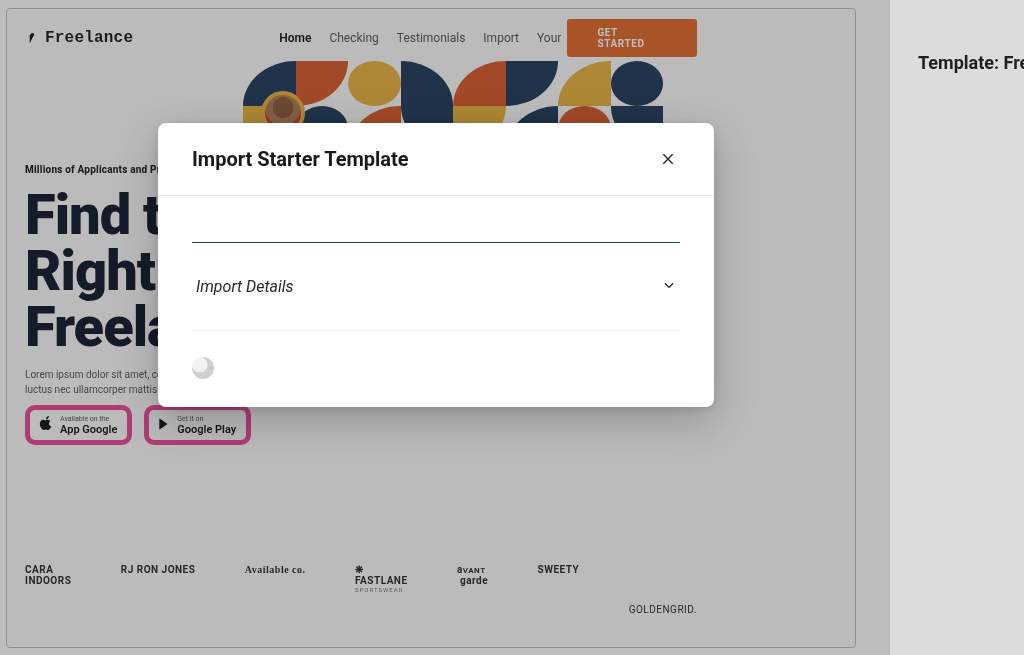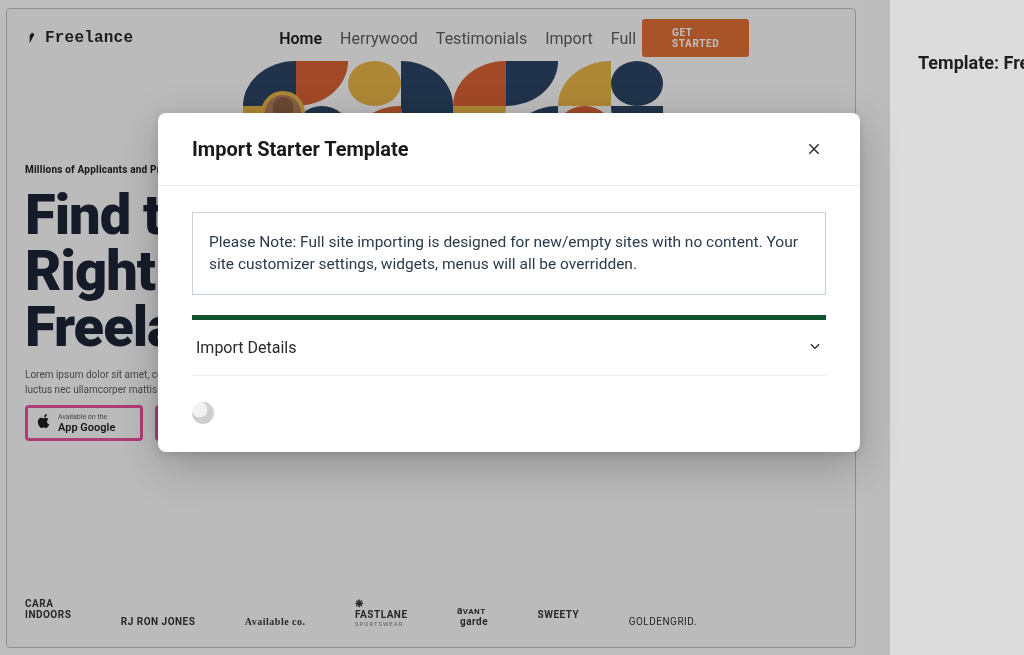--- a/index.html
+++ b/index.html
@@ -51,21 +51,21 @@
     .site-logo svg { width: 14px; height: 18px; fill: #111; }
     .site-brand {
       font-weight: 800;
       font-size: 16px;
       color: #1a1a1a;
       letter-spacing: .2px;
       font-family: Liberation Mono, monospace;
     }
     .site-nav { display: flex; gap: 18px; margin-left: 140px; }
     .site-nav span {
-      font-size: 16px;
+      font-size: 12px;
       color: #555;
     }
     .site-nav span.active { color: #111; font-weight: 600; }
     .site-cta {
       margin-left: auto;
       background: #e06a2b;
       color: #fff;
       font-size: 10px;
       font-weight: 700;
       letter-spacing: .6px;
@@ -133,40 +133,40 @@
     }
 
     .store-badges {
       position: absolute;
       left: 18px;
       top: 396px;
       display: flex;
       gap: 12px;
     }
     .store-badge {
-      border: 3px solid #ec4899;
-      border-radius: 4px;
-      padding: 4px 25px 4px 8px;
+      border: 5px solid #ec4899;
+      border-radius: 10px;
+      padding: 4px 10px 4px 8px;
       display: flex;
       align-items: center;
       gap: 6px;
       background: #fdfdfd;
     }
     .store-badge .icon { font-size: 18px; }
     .store-badge .txt small { display:block; font-size:7px; color:#555; }
     .store-badge .txt strong { display:block; font-size:11px; color:#111; font-weight:600; }
 
     .brand-row {
       position: absolute;
       left: 18px;
-      bottom: 20px;
+      bottom: 32px;
       right: 18px;
       display: flex;
       justify-content: space-between;
-      align-items: flex-end;
+      align-items: flex-start;
       padding-right: 140px;
     }
     .brand-row span {
       font-size: 10px;
       font-weight: 700;
       color: #2a2a2a;
       letter-spacing: .5px;
       text-transform: uppercase;
     }
     .brand-row span small { display:block; font-size:6px; font-weight:400; color:#777; letter-spacing:1px; }
@@ -194,22 +194,22 @@
       position: absolute;
       inset: 0;
       background: rgba(70,70,70,0.14);
       pointer-events: none;
     }
 
     
     .modal {
       position: absolute;
       left: 158px;
-      top: 113px;
-      width: 702px;
+      top: 123px;
+      width: 556px;
       background: #fff;
       border-radius: 8px;
       box-shadow: 0 14px 44px rgba(0,0,0,0.22), 0 2px 8px rgba(0,0,0,0.12);
     }
 
     .modal-header {
       display: flex;
       align-items: center;
       justify-content: space-between;
       padding: 24px 34px 24px;
@@ -237,26 +237,27 @@
       padding: 18px 16px;
       font-size: 15.5px;
       color: #2b3a4a;
       line-height: 1.45;
     }
 
     .accordion {
       margin-top: 20px;
     }
     .acc-item {
-      border-top: 5px solid #14532d;
+      border-top: 1px solid #14532d;
       display: flex;
       align-items: center;
       justify-content: space-between;
-      padding: 18px 4px;
+      padding: 34px 4px;
       cursor: pointer;
+      font-style: italic;
     }
     .acc-item:last-child { border-bottom: 1px solid #eee; }
     .acc-label {
       font-size: 16px;
       color: #2a2a2a;
     }
     .chev svg { width: 14px; height: 14px; stroke: #222; stroke-width: 2.2; fill:none; }
 
     .status-box {
       margin-top: 36px;
@@ -286,24 +287,24 @@
 
     <div class="site-header">
       <span class="site-logo">
         <svg viewBox="0 0 24 24">
             <path d="M8 21V10c0-3 2-6 5-6 2 0 3 2 3 2M8 10c-1-3-3-4-3-4M11 5l1-3 1 3"></path>
           </svg>
       </span>
       <span class="site-brand">Freelance</span>
       <div class="site-nav">
         <span class="active">Home</span>
-        <span>Herrywood</span>
+        <span>Checking</span>
         <span>Testimonials</span>
         <span>Import</span>
-        <span>Full</span>
+        <span>Your</span>
       </div>
       <span class="site-cta">GET STARTED</span>
     </div>
 
     <div class="hero-art">
       <div class="tile c-navy tl"></div>
         <div class="tile c-or br"></div>
         <div class="tile c-ye circle"></div>
         <div class="tile c-navy tr"></div>
         <div class="tile c-or tl"></div>
@@ -373,21 +374,20 @@
   <div class="modal-header">
     <div class="modal-title">Import Starter Template</div>
     <div class="close-btn">
       <svg viewBox="0 0 24 24">
           <path d="M4 4 L20 20 M20 4 L4 20" fill="none"></path>
         </svg>
     </div>
   </div>
   <div class="modal-body">
 
-    <div class="note-box">Please Note: Full site importing is designed for new/empty sites with no content. Your site customizer settings, widgets, menus will all be overridden.</div>
 
     <div class="accordion">
       <div class="acc-item">
         <span class="acc-label">Import Details</span>
         <span class="chev">
           <svg viewBox="0 0 24 24">
               <path d="M5 9l7 7 7-7"></path>
             </svg>
         </span>
       </div>

